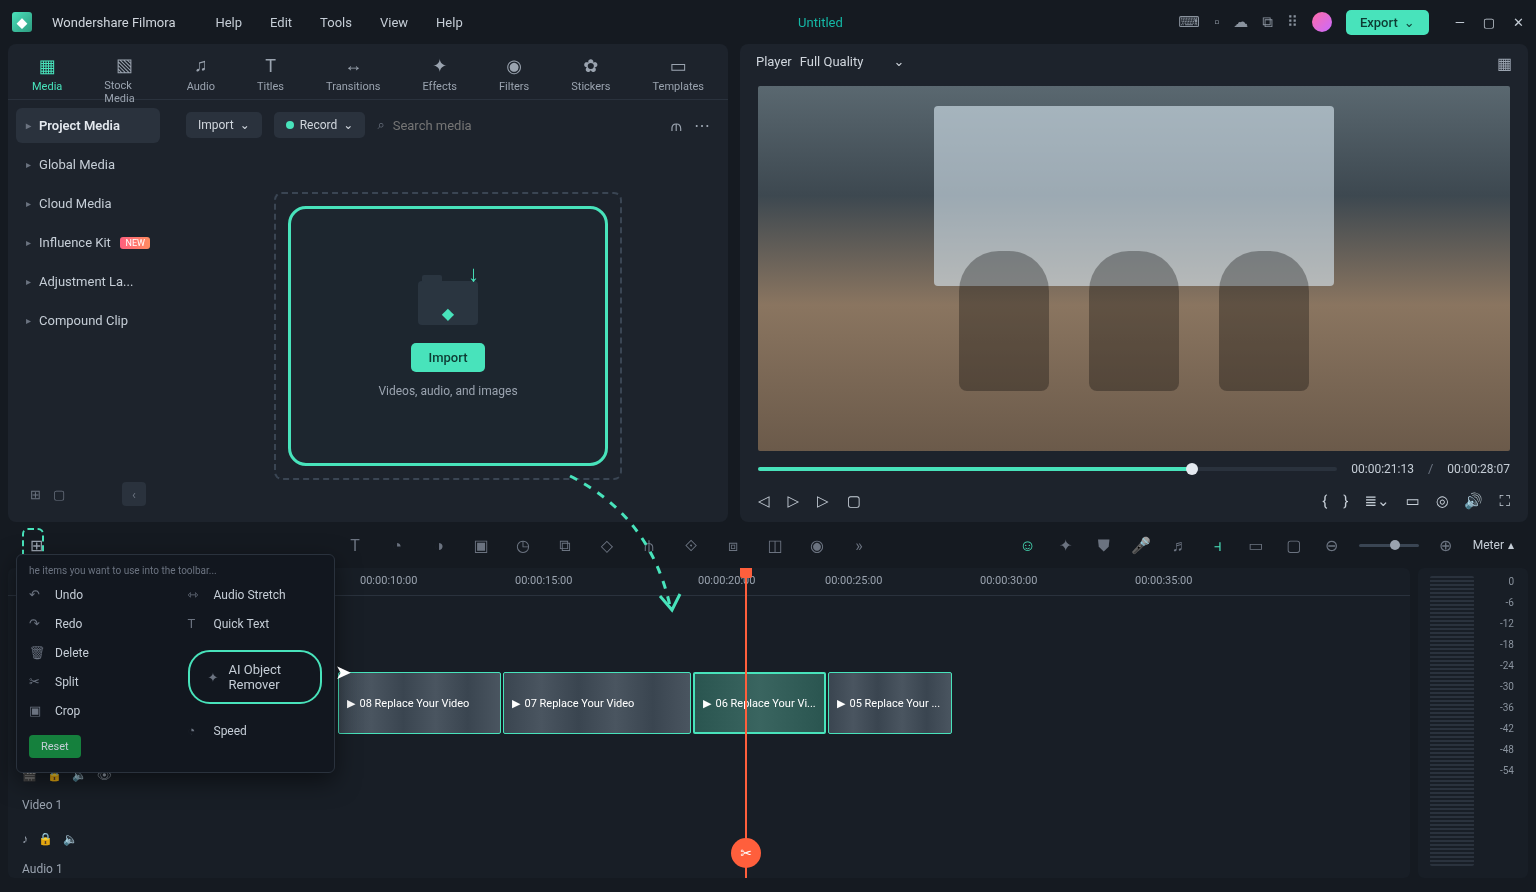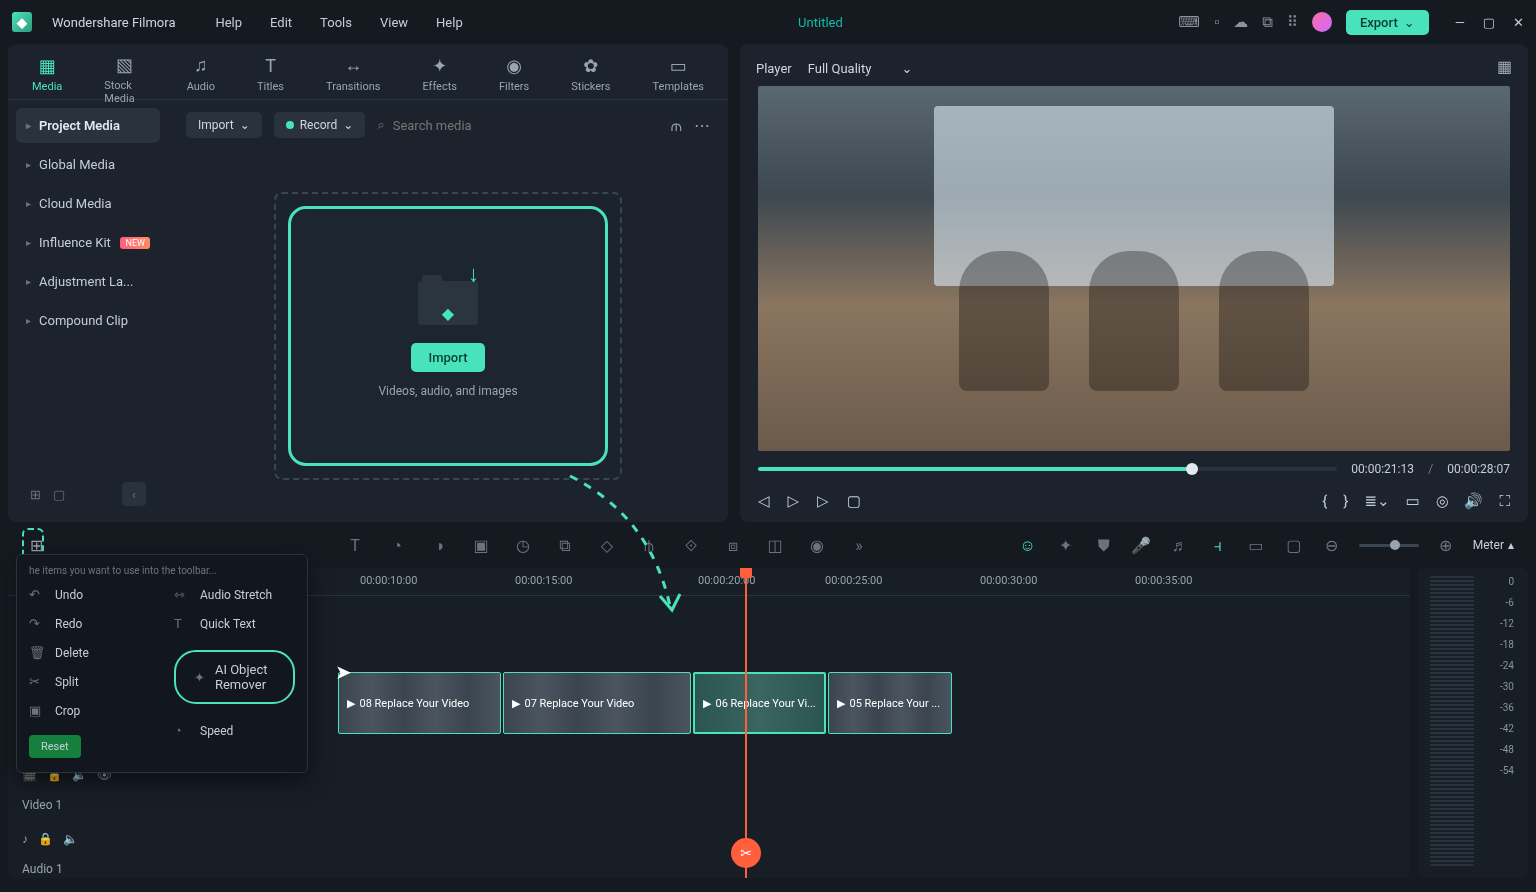--- a/index.html
+++ b/index.html
@@ -47,21 +47,21 @@
 .folder-shape:before{content:"";position:absolute;top:-6px;left:4px;width:20px;height:8px;background:#2a3540;border-radius:2px}
 .dl-arrow{position:absolute;top:-14px;right:4px;color:#48e3bb;font-size:22px}
 .fil-logo{position:absolute;bottom:8px;left:50%;transform:translateX(-50%);color:#48e3bb;font-size:16px}
 .import-bttn{background:#48e3bb;color:#0d3b33;padding:7px 18px;border-radius:5px;font-size:13px;font-weight:500;cursor:pointer}
 .import-hint{color:#9aa3af;font-size:12px}
 
 .bottom-sidebar{display:flex;align-items:center;padding:8px 14px;gap:12px;color:#6b7380;margin-top:auto}
 .bottom-sidebar .collapse{margin-left:auto;width:24px;height:24px;background:#2a323d;border-radius:4px;display:flex;align-items:center;justify-content:center;cursor:pointer}
 
 .right-panel{flex:1;background:#1d232c;border-radius:8px;display:flex;flex-direction:column}
-.player-bar{display:flex;align-items:flex-end;padding:10px 16px;gap:16px;height:42px}
+.player-bar{display:flex;align-items:flex-start;padding:10px 16px;gap:8px;height:42px}
 .player-label{color:#d0d6dd;font-size:13px}
 .quality-sel{display:flex;align-items:center;gap:30px;color:#d0d6dd;font-size:13px;cursor:pointer}
 .img-icon{margin-left:auto;color:#9aa3af;font-size:16px;cursor:pointer}
 .preview{flex:1;margin:0 18px;background:linear-gradient(180deg,#5a6870 0%,#3d4850 30%,#8a7560 60%,#6b5a4a 100%);border-radius:2px;position:relative;overflow:hidden}
 .preview-scene{position:absolute;inset:0;display:flex;align-items:flex-end;justify-content:center;padding-bottom:60px}
 .person{width:90px;height:140px;background:rgba(0,0,0,0.3);border-radius:40px 40px 8px 8px;margin:0 20px}
 .window-light{position:absolute;top:20px;left:50%;transform:translateX(-50%);width:400px;height:180px;background:rgba(220,235,245,0.6);border-radius:4px}
 .progress-row{display:flex;align-items:center;padding:10px 18px;gap:14px}
 .prog-track{flex:1;height:4px;background:#2a323d;border-radius:2px;position:relative}
 .prog-fill{position:absolute;left:0;top:0;height:100%;width:75%;background:#48e3bb;border-radius:2px}
@@ -99,21 +99,21 @@
 .clips-row{position:absolute;top:104px;left:330px;right:160px;height:66px;display:flex;gap:2px}
 .clip{flex:0 0 auto;height:62px;border:1px solid #48e3bb;border-radius:2px;background:linear-gradient(90deg,#3a4550 0%,#4a5560 20%,#3a4550 40%,#4a5560 60%,#3a4550 80%,#4a5560 100%);position:relative;display:flex;align-items:center;padding:0 8px;color:#fff;font-size:11px;overflow:hidden}
 .clip.sel{border:2px solid #48e3bb;background:linear-gradient(90deg,#2a5550 0%,#3a6560 50%,#2a5550 100%)}
 .clip:after{content:"";position:absolute;left:0;right:0;bottom:-6px;height:6px;background:#1e5a4a}
 .play-ic{color:#fff;margin-right:4px}
 
 .meter-panel{width:110px;background:#181e26;border-radius:6px;margin-left:8px;position:relative;padding:8px}
 .meter-scale{display:flex;flex-direction:column;align-items:flex-end;gap:10px;color:#8a939e;font-size:10px;padding-right:6px}
 .meter-bar{position:absolute;left:12px;top:8px;width:44px;bottom:12px;background:repeating-linear-gradient(0deg,#2a323d 0,#2a323d 2px,#181e26 2px,#181e26 4px);border-radius:2px}
 
-.popup{position:absolute;left:16px;top:554px;width:292px;background:#12171f;border:1px solid #2a323d;border-radius:6px;padding:10px 12px 14px;z-index:50;box-shadow:0 8px 24px rgba(0,0,0,0.5)}
+.popup{position:absolute;left:16px;top:554px;width:319px;background:#12171f;border:1px solid #2a323d;border-radius:6px;padding:10px 12px 14px;z-index:50;box-shadow:0 8px 24px rgba(0,0,0,0.5)}
 .popup-hint{color:#6b7380;font-size:10px;margin-bottom:8px}
 .popup-cols{display:flex;gap:24px}
 .popup-col{flex:1;display:flex;flex-direction:column;gap:8px}
 .popup-item{display:flex;align-items:center;gap:10px;color:#c5cdd6;font-size:12px;cursor:pointer;padding:3px 0}
 .pi-icon{color:#6b7380;width:16px;font-size:13px}
 .ai-remover{border:2px solid #48e3bb;border-radius:22px;padding:10px 18px;display:flex;align-items:center;gap:10px;margin:8px 0;cursor:pointer}
 .reset-btn{background:#15803d;padding:5px 12px;border-radius:4px;font-size:11px;color:#c5cdd6;cursor:pointer;width:fit-content;margin-top:6px}
 
 .dashed-arrow{position:absolute;z-index:40;pointer-events:none}
 .cursor-img{position:absolute;left:335px;top:660px;z-index:60;font-size:20px;color:#fff}

